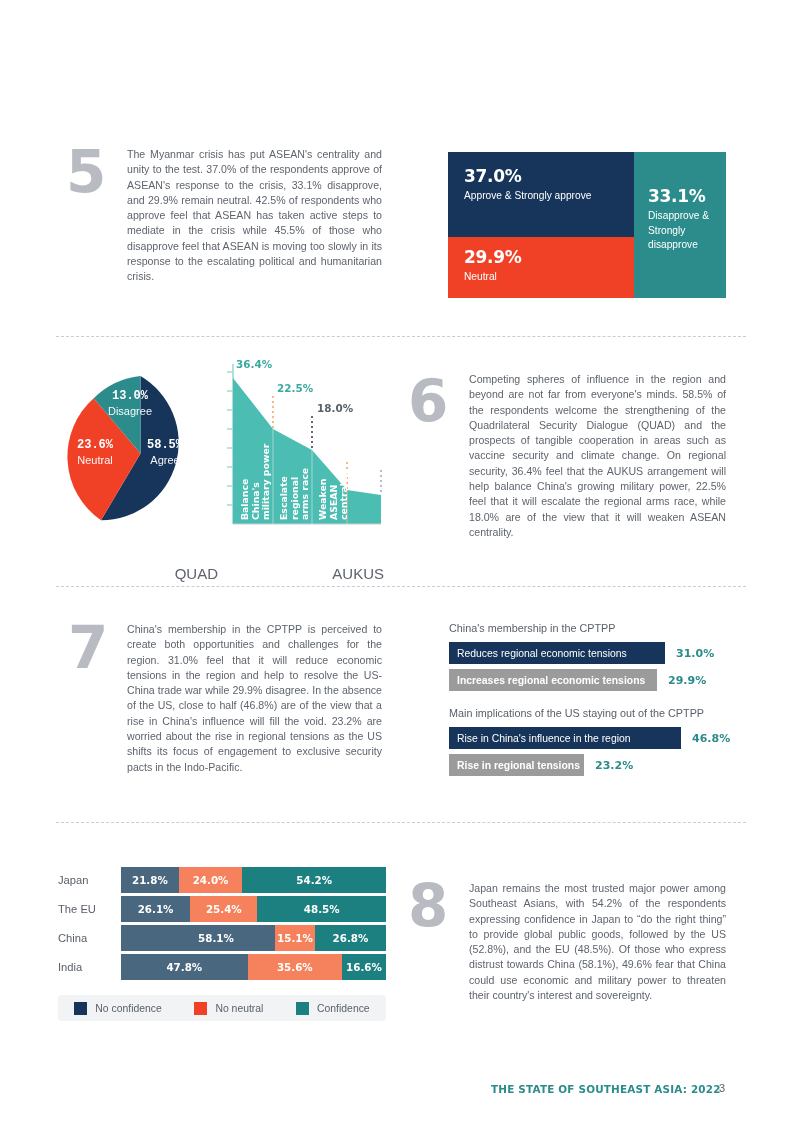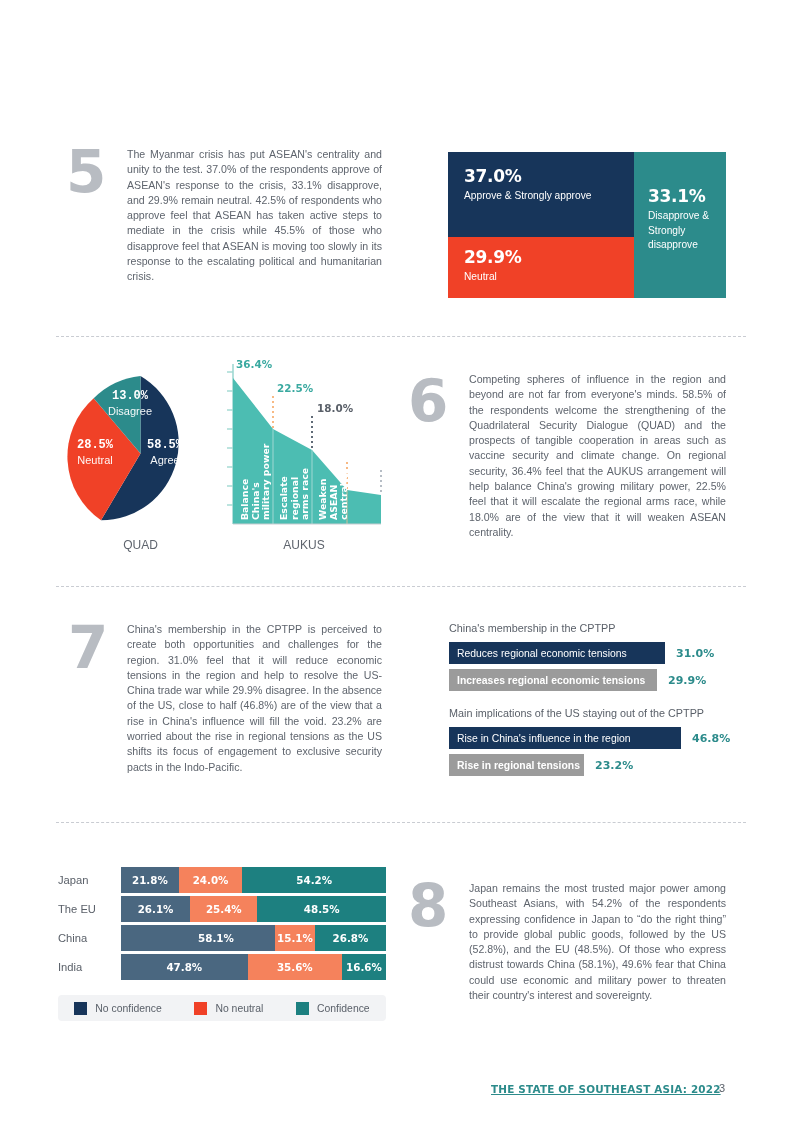--- a/index.html
+++ b/index.html
@@ -44,21 +44,21 @@
 
   
   .pie-wrap { position: absolute; }
   .pie-label { position: absolute; color: #fff; text-align: center; width: 90px; }
   .pie-label .p {
     font-family: Liberation Mono, monospace;
     font-weight: 700; font-size: 12px; line-height: 15px;
   }
   .pie-label .l { font-size: 11px; line-height: 14px; opacity: .95; }
   .chart-caption {
-    position: absolute; text-align: center; font-size: 12px; color: #5e646d;
+    position: absolute; text-align: right; font-size: 15px; color: #5e646d; margin-top: 27px;
   }
 
   
   .area-wrap { position: absolute; }
   .area-val {
     position: absolute;
     font-family: "DejaVu Sans", sans-serif;
     font-weight: 700; font-size: 10.4px; color: #3aa9a0;
   }
   .area-cat {
@@ -148,21 +148,21 @@
 
         <path d="M77.5 77.5 L38.0 144.3 A77.5 77.5 0 0 1 30.7 22.3 Z" fill="#f04127"></path>
 
         <path d="M77.5 77.5 L30.7 22.3 A77.5 77.5 0 0 1 77.5 0 Z" fill="#2c8b8b"></path>
       </svg>
       <div class="pie-label" style="left:57px;top:62px;">
         <div class="p">58.5%</div>
         <div class="l">Agree</div>
       </div>
       <div class="pie-label" style="left:-13px;top:62px;">
-        <div class="p">28.5%</div>
+        <div class="p">23.6%</div>
         <div class="l">Neutral</div>
       </div>
       <div class="pie-label" style="left:22px;top:13px;">
         <div class="p">13.0%</div>
         <div class="l">Disagree</div>
       </div>
     </div>
     <div class="chart-caption" style="left:63px;top:538px;width:155px;">QUAD</div>
 
     <div class="area-wrap" style="left:224px;top:358px;width:160px;height:175px;">
@@ -302,16 +302,16 @@
           <div class="legend-tx">Confidence</div>
         </div>
       </div>
     </div>
 
     <div class="numeral" style="position:absolute;left:408px;top:868px;">8</div>
 
     <div class="body-text" style="position:absolute;left:469px;top:869px;width:257px;">Japan remains the most trusted major power among Southeast Asians, with 54.2% of the respondents expressing confidence in Japan to “do the right thing” to provide global public goods, followed by the US (52.8%), and the EU (48.5%). Of those who express distrust towards China (58.1%), 49.6% fear that China could use economic and military power to threaten their country's interest and sovereignty.</div>
   </div>
 
-  <div class="footer-title" style="left:491px;top:1083px;text-decoration:underline;">THE STATE OF SOUTHEAST ASIA: 2022</div>
+  <div class="footer-title" style="left:491px;top:1083px;">THE STATE OF SOUTHEAST ASIA: 2022</div>
   <div class="footer-page" style="left:719px;top:1082px;">3</div>
 
 </div>
 
 </body></html>

